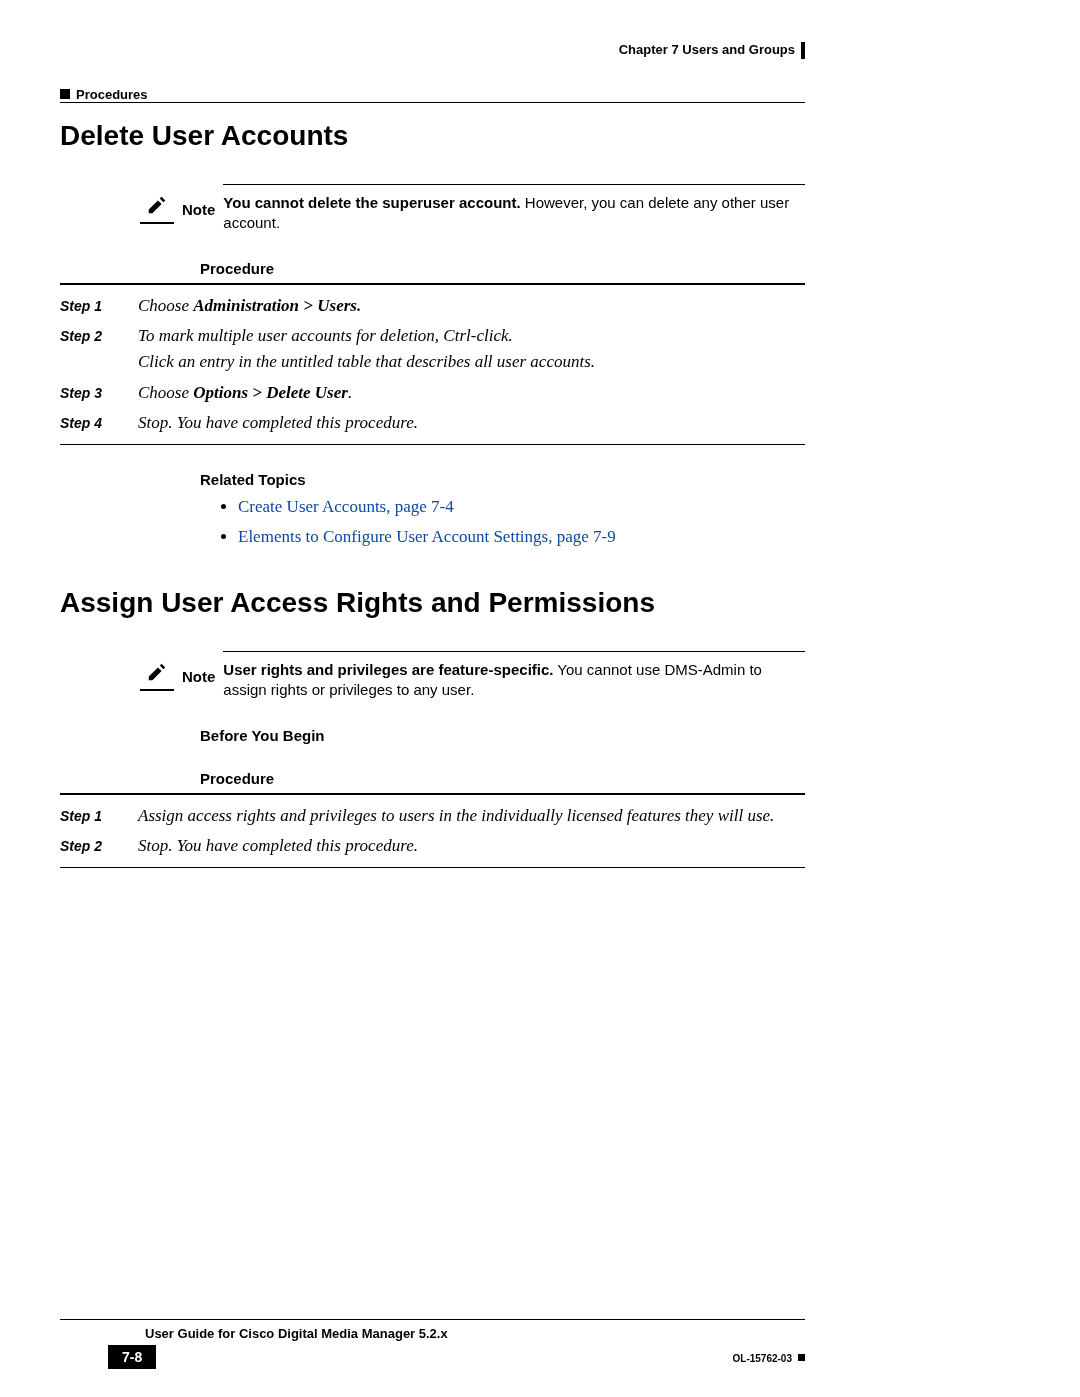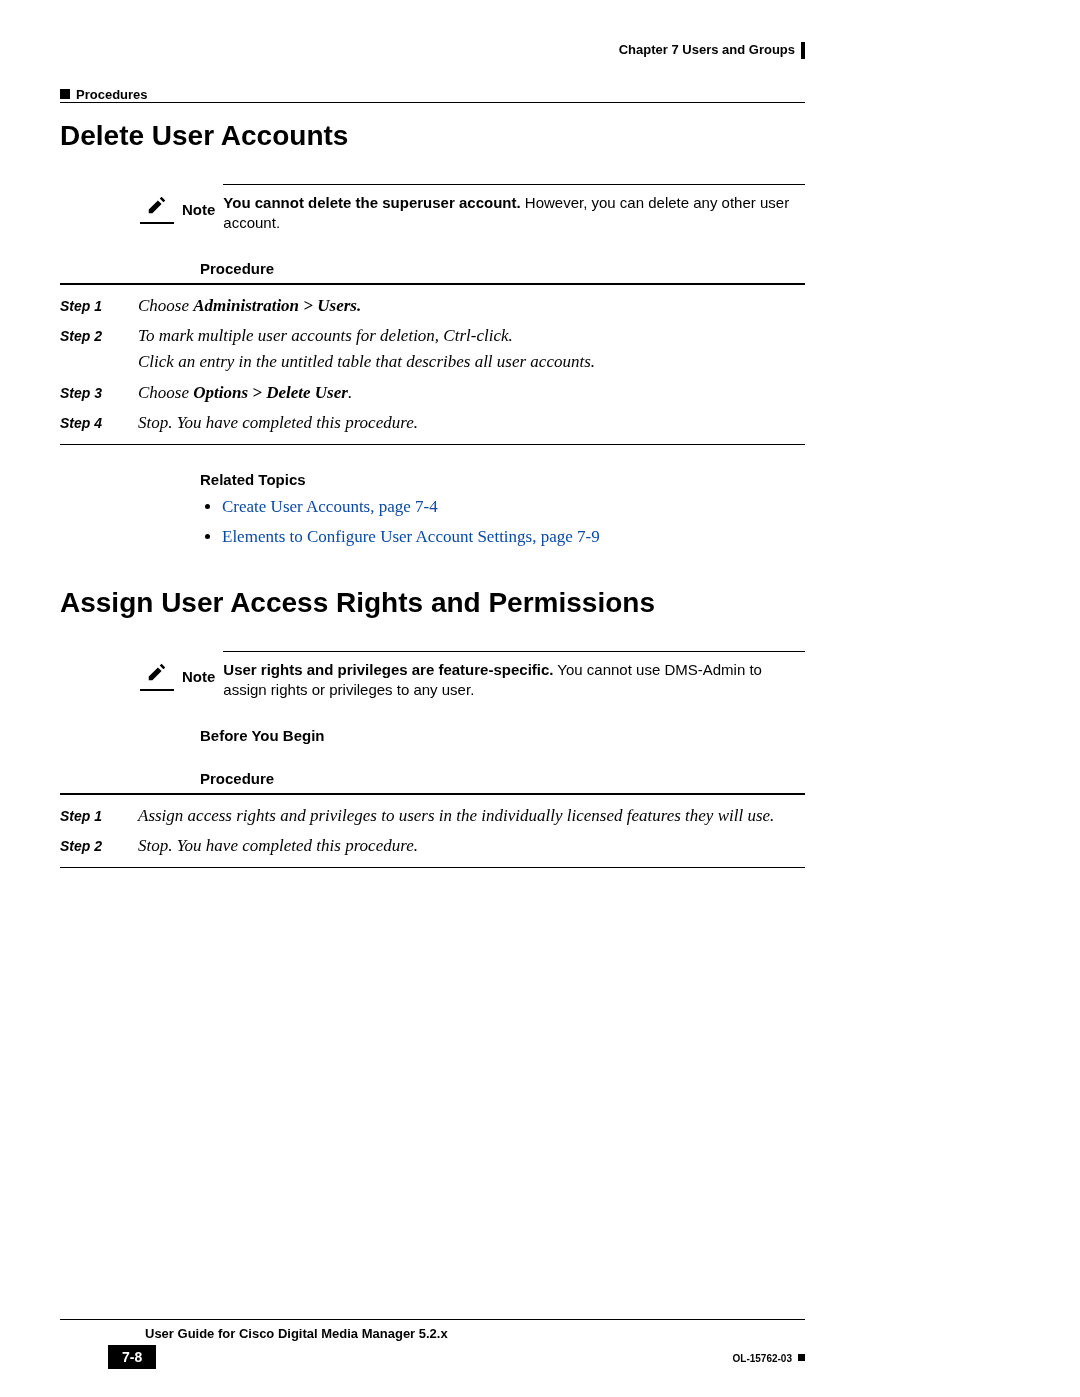--- a/index.html
+++ b/index.html
@@ -151,21 +151,21 @@
     flex: 1;
     font-family: "Times New Roman", Times, serif;
   }
   .step-body .b { font-weight: bold; }
   ul.bul {
     margin: 4px 0 0 0;
     padding-left: 22px;
     font-size: 17px;
   }
   ul.bul li {
-    margin: 4px 0;
+    margin: 4px 16px;
     line-height: 1.5;
   }
   .link {
     color: #0b4aa2;
     cursor: pointer;
   }
   .proc-block {
     font-style: italic;
   }
   .bullets-block {

